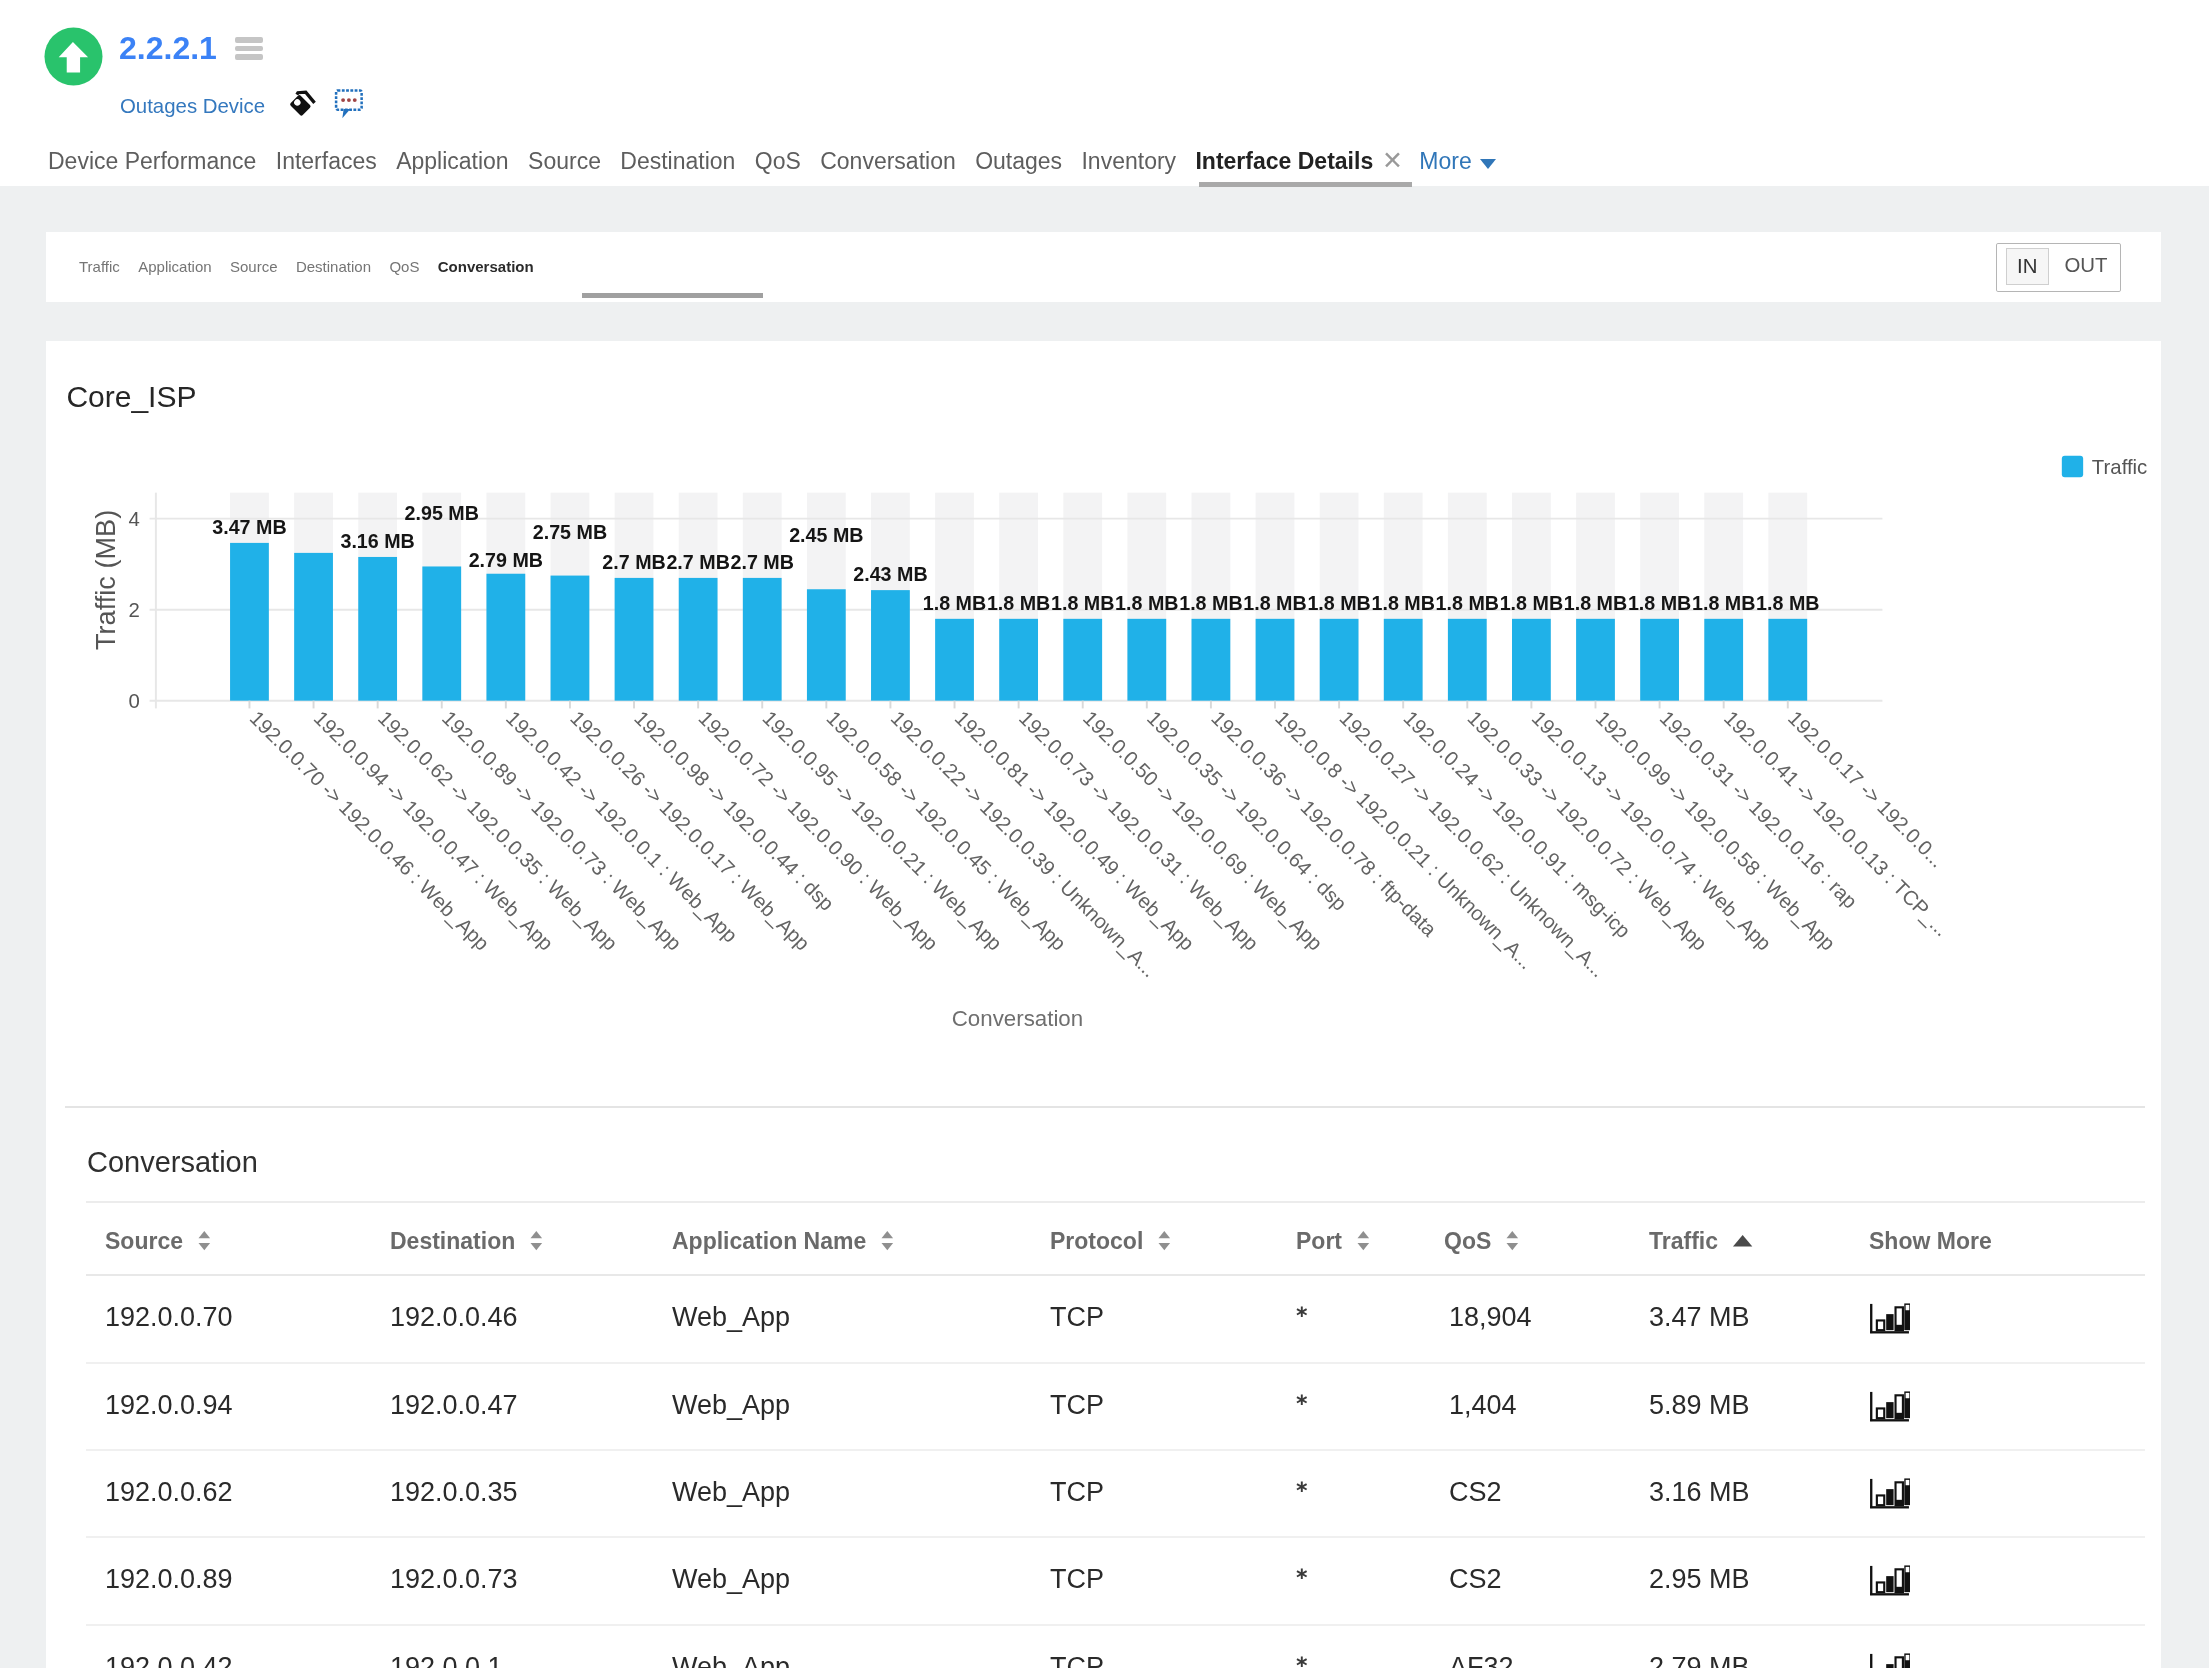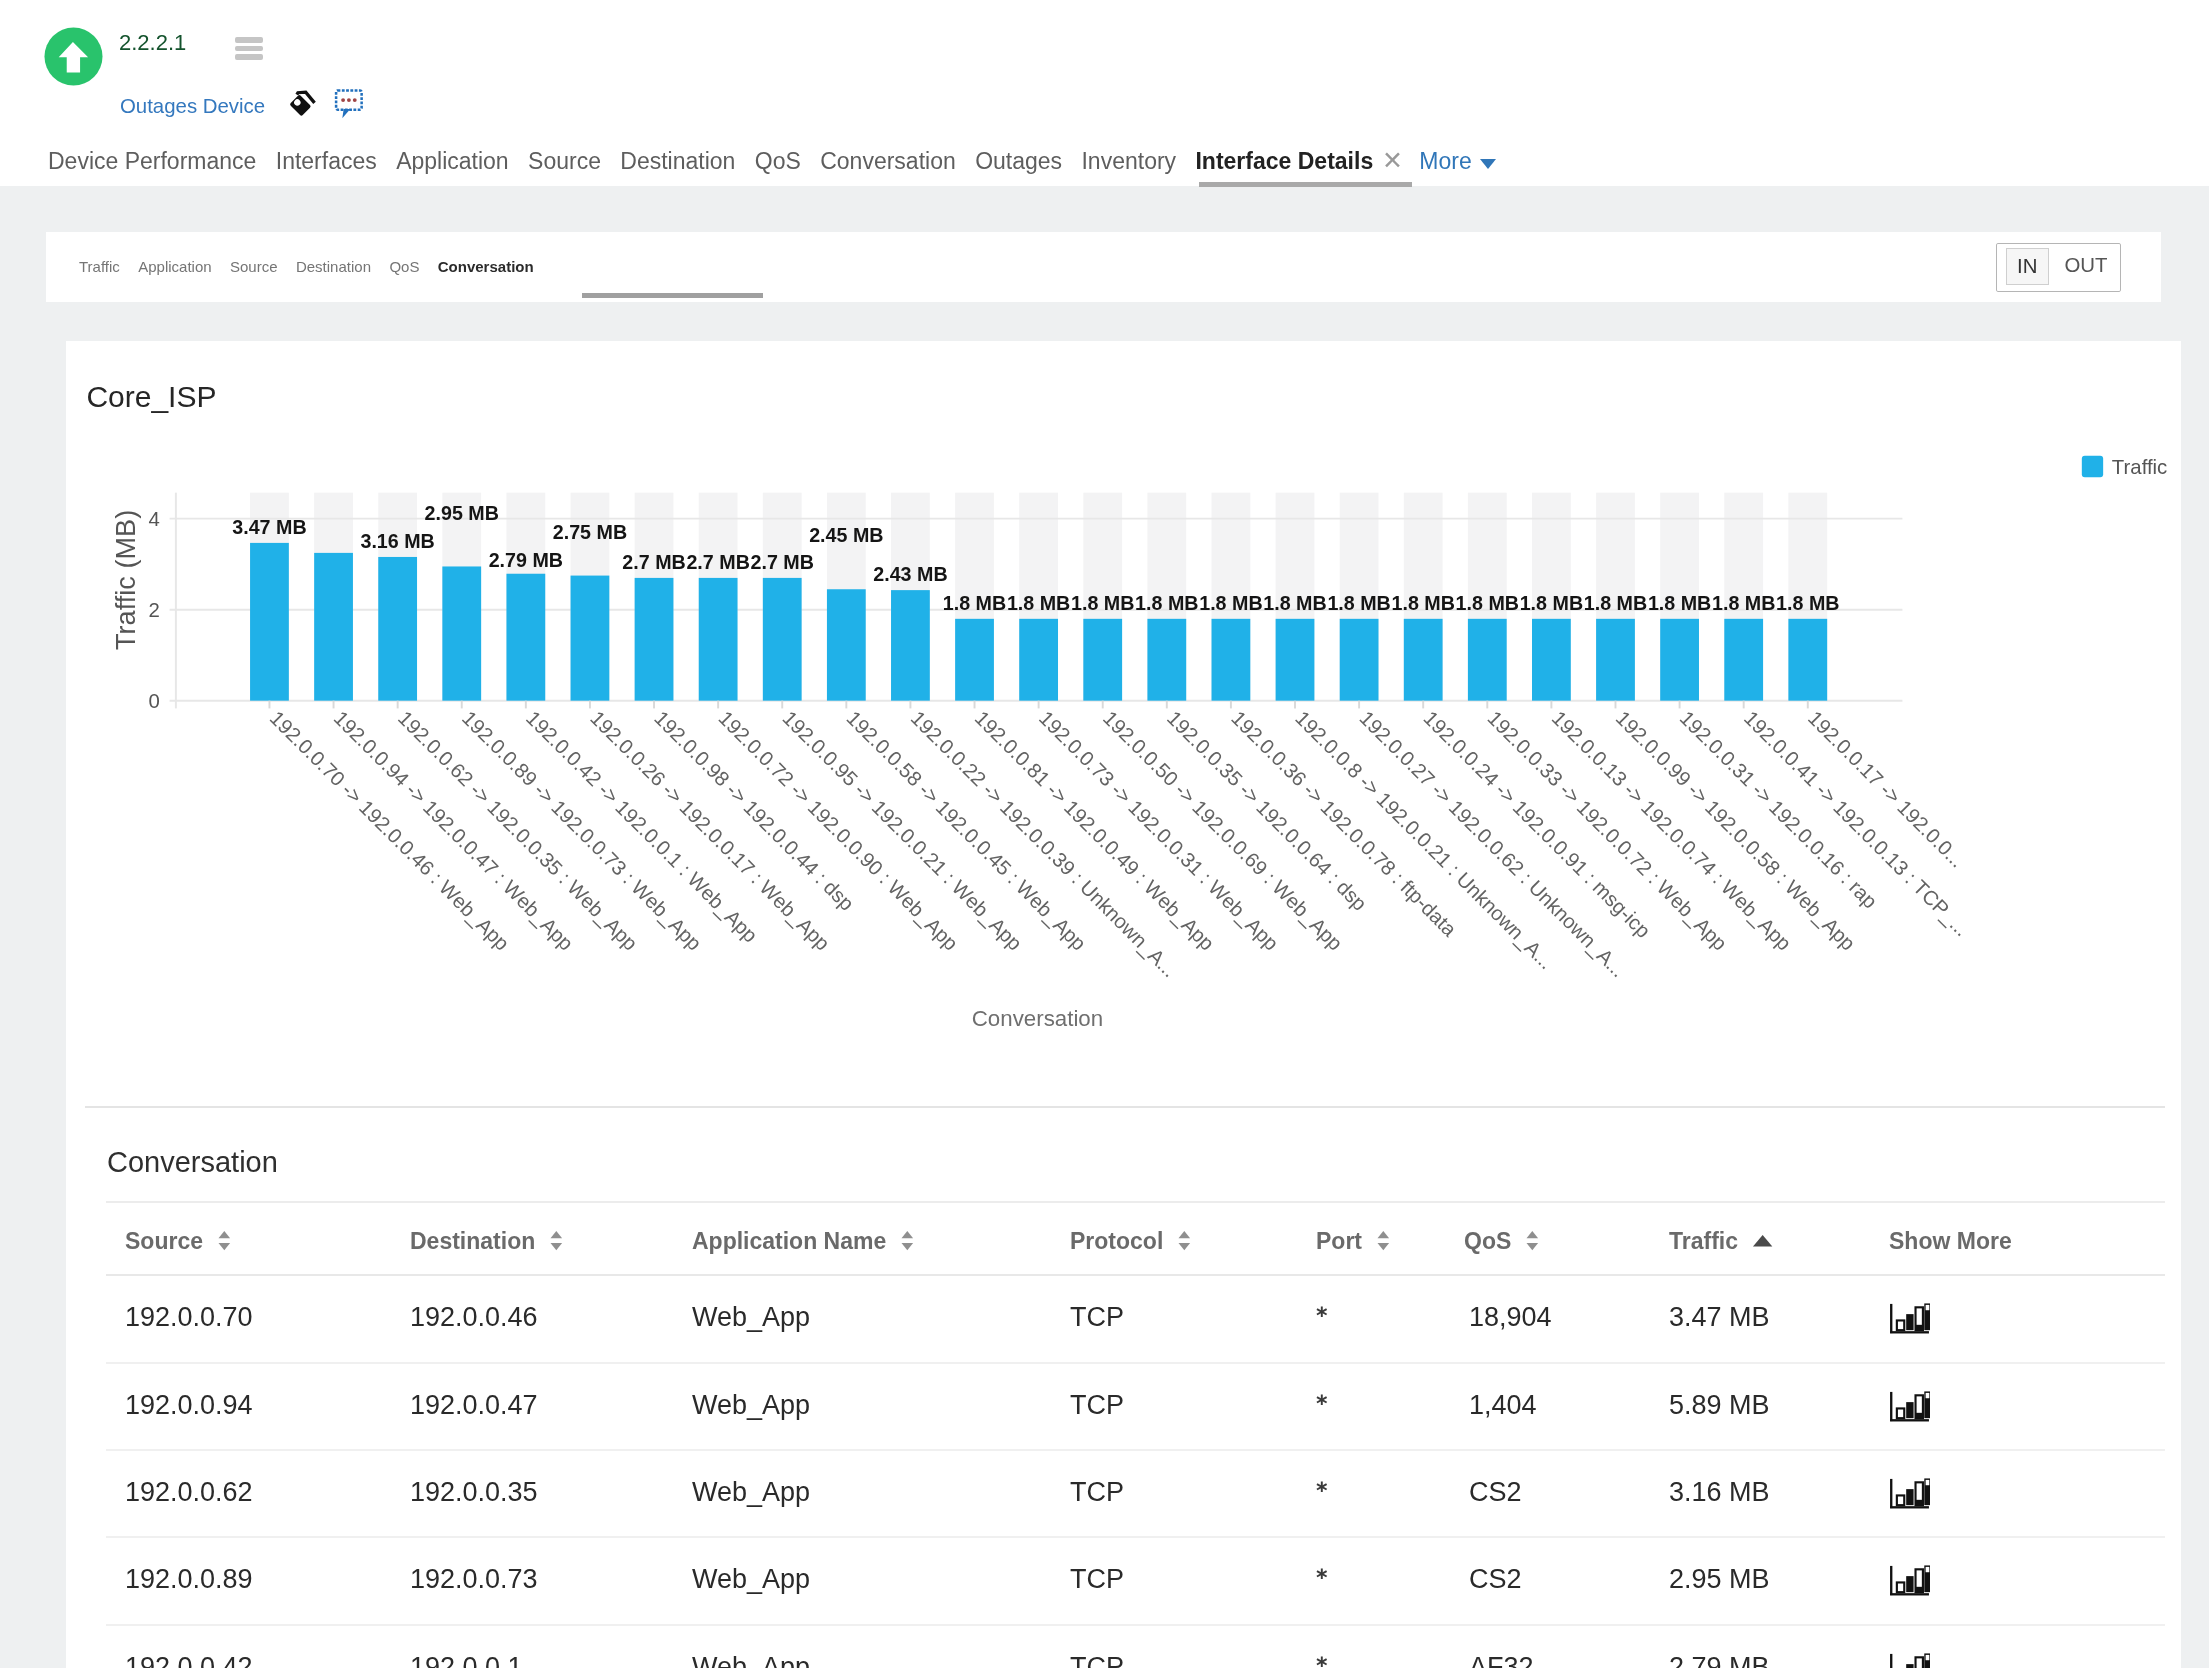--- a/index.html
+++ b/index.html
@@ -1,20 +1,20 @@
 <!DOCTYPE html>
 <html><head><meta charset="utf-8">
 <style>
 * { margin:0; padding:0; box-sizing:border-box; }
 html,body { width:2210px; height:1668px; }
 body { font-family:"Liberation Sans", sans-serif; background:#fff; position:relative; overflow:hidden; }
 .graybg { position:absolute; left:0; top:186px; width:2210px; height:1482px; background:#eef0f1; }
 .hdr { position:absolute; left:0; top:0; width:2210px; height:186px; background:#fff; }
 .devic { position:absolute; left:44px; top:27px; }
-.title { position:absolute; left:119px; top:30px; font-size:22px; color:#14532d; }
+.title { position:absolute; left:119px; top:30px; font-size:32px; color:#3b82f6;font-weight:bold; }
 .burger { position:absolute; left:235px; top:37px; width:28px; }
 .burger i { display:block; height:5.8px; background:#c5c5c5; border-radius:1.9px; margin-bottom:2.9px; }
 .devtype { position:absolute; left:120px; top:95px; font-size:20.4px; color:#3478be; }
 .tagic { position:absolute; left:286px; top:86px; }
 .cmtic { position:absolute; left:333px; top:87px; }
 .timesel { position:absolute; left:1830px; top:28px; width:312px; height:66px; border:1.9px solid #cbcbcb; background:#fff; font-size:26px; color:#4f4f4f; line-height:62px; padding-left:7.8px; }
 .timesel .tri { position:absolute; right:20.4px; top:27px; width:0; height:0; border-left:9.7px solid transparent; border-right:9.7px solid transparent; border-top:12.6px solid #444; }
 .nav { position:absolute; left:48px; top:146px; font-size:23px; color:#5e5e5e; white-space:nowrap; }
 .ni { margin-right:19.4px; }
 .nact { font-weight:bold; color:#222; }
@@ -23,21 +23,21 @@
 .tri2 { display:inline-block; width:0; height:0; border-left:8.7px solid transparent; border-right:8.7px solid transparent; border-top:10.7px solid #3076b8; margin-left:7.8px; }
 .navline { position:absolute; left:1199px; top:182px; width:213px; height:4.9px; background:#a9a9a9; }
 .subbar { position:absolute; left:46px; top:232px; width:2115px; height:70px; background:#fff; }
 .subtabs { position:absolute; left:33px; top:0; height:70px; line-height:70px; font-size:15px; color:#757575; white-space:nowrap; }
 .si { margin-right:18.4px; }
 .sact { font-weight:bold; color:#2b2b2b; }
 .subline { position:absolute; left:536px; top:61px; width:181px; height:4.9px; background:#a0a0a0; }
 .inout { position:absolute; left:1950px; top:10.7px; width:125px; height:49px; border:1.9px solid #b5b5b5; border-radius:1.9px; background:#fff; }
 .iin { position:absolute; left:8.7px; top:3.9px; width:43px; height:37px; background:#f6f6f6; border:1px solid #cfcfcf; font-size:20.4px; color:#333; text-align:center; line-height:35px; }
 .iout { position:absolute; left:60px; top:3.9px; width:58px; height:37px; font-size:20.4px; color:#555; text-align:center; line-height:35px; }
-.card { position:absolute; left:46px; top:341px; width:2115px; height:1327px; background:#fff;margin-left:20px; }
+.card { position:absolute; left:46px; top:341px; width:2115px; height:1327px; background:#fff; }
 .ctitle { position:absolute; left:20.4px; top:39px; font-size:30px; color:#262626; }
 .chart { position:absolute; left:0px; top:77px; }
 .sep { position:absolute; left:19.4px; top:765px; width:2080px; height:1.9px; background:#e4e4e4; }
 .ttitle { position:absolute; left:41px; top:805px; font-size:29px; color:#2f2f2f; }
 .hline { position:absolute; left:40px; top:860px; width:2059px; height:1.9px; background:#ececec; }
 .thead { position:absolute; left:0; top:887px; width:2118px; height:27px; }
 .th { position:absolute; top:0; font-size:23px; font-weight:bold; color:#6a6a6a; white-space:nowrap; }
 .sort { vertical-align:-1.9px; margin-left:13.6px; }
 .sortu { vertical-align:1px; margin-left:13.6px; }
 .hline2 { position:absolute; left:40px; top:933px; width:2059px; height:1.9px; background:#e8e8e8; }

